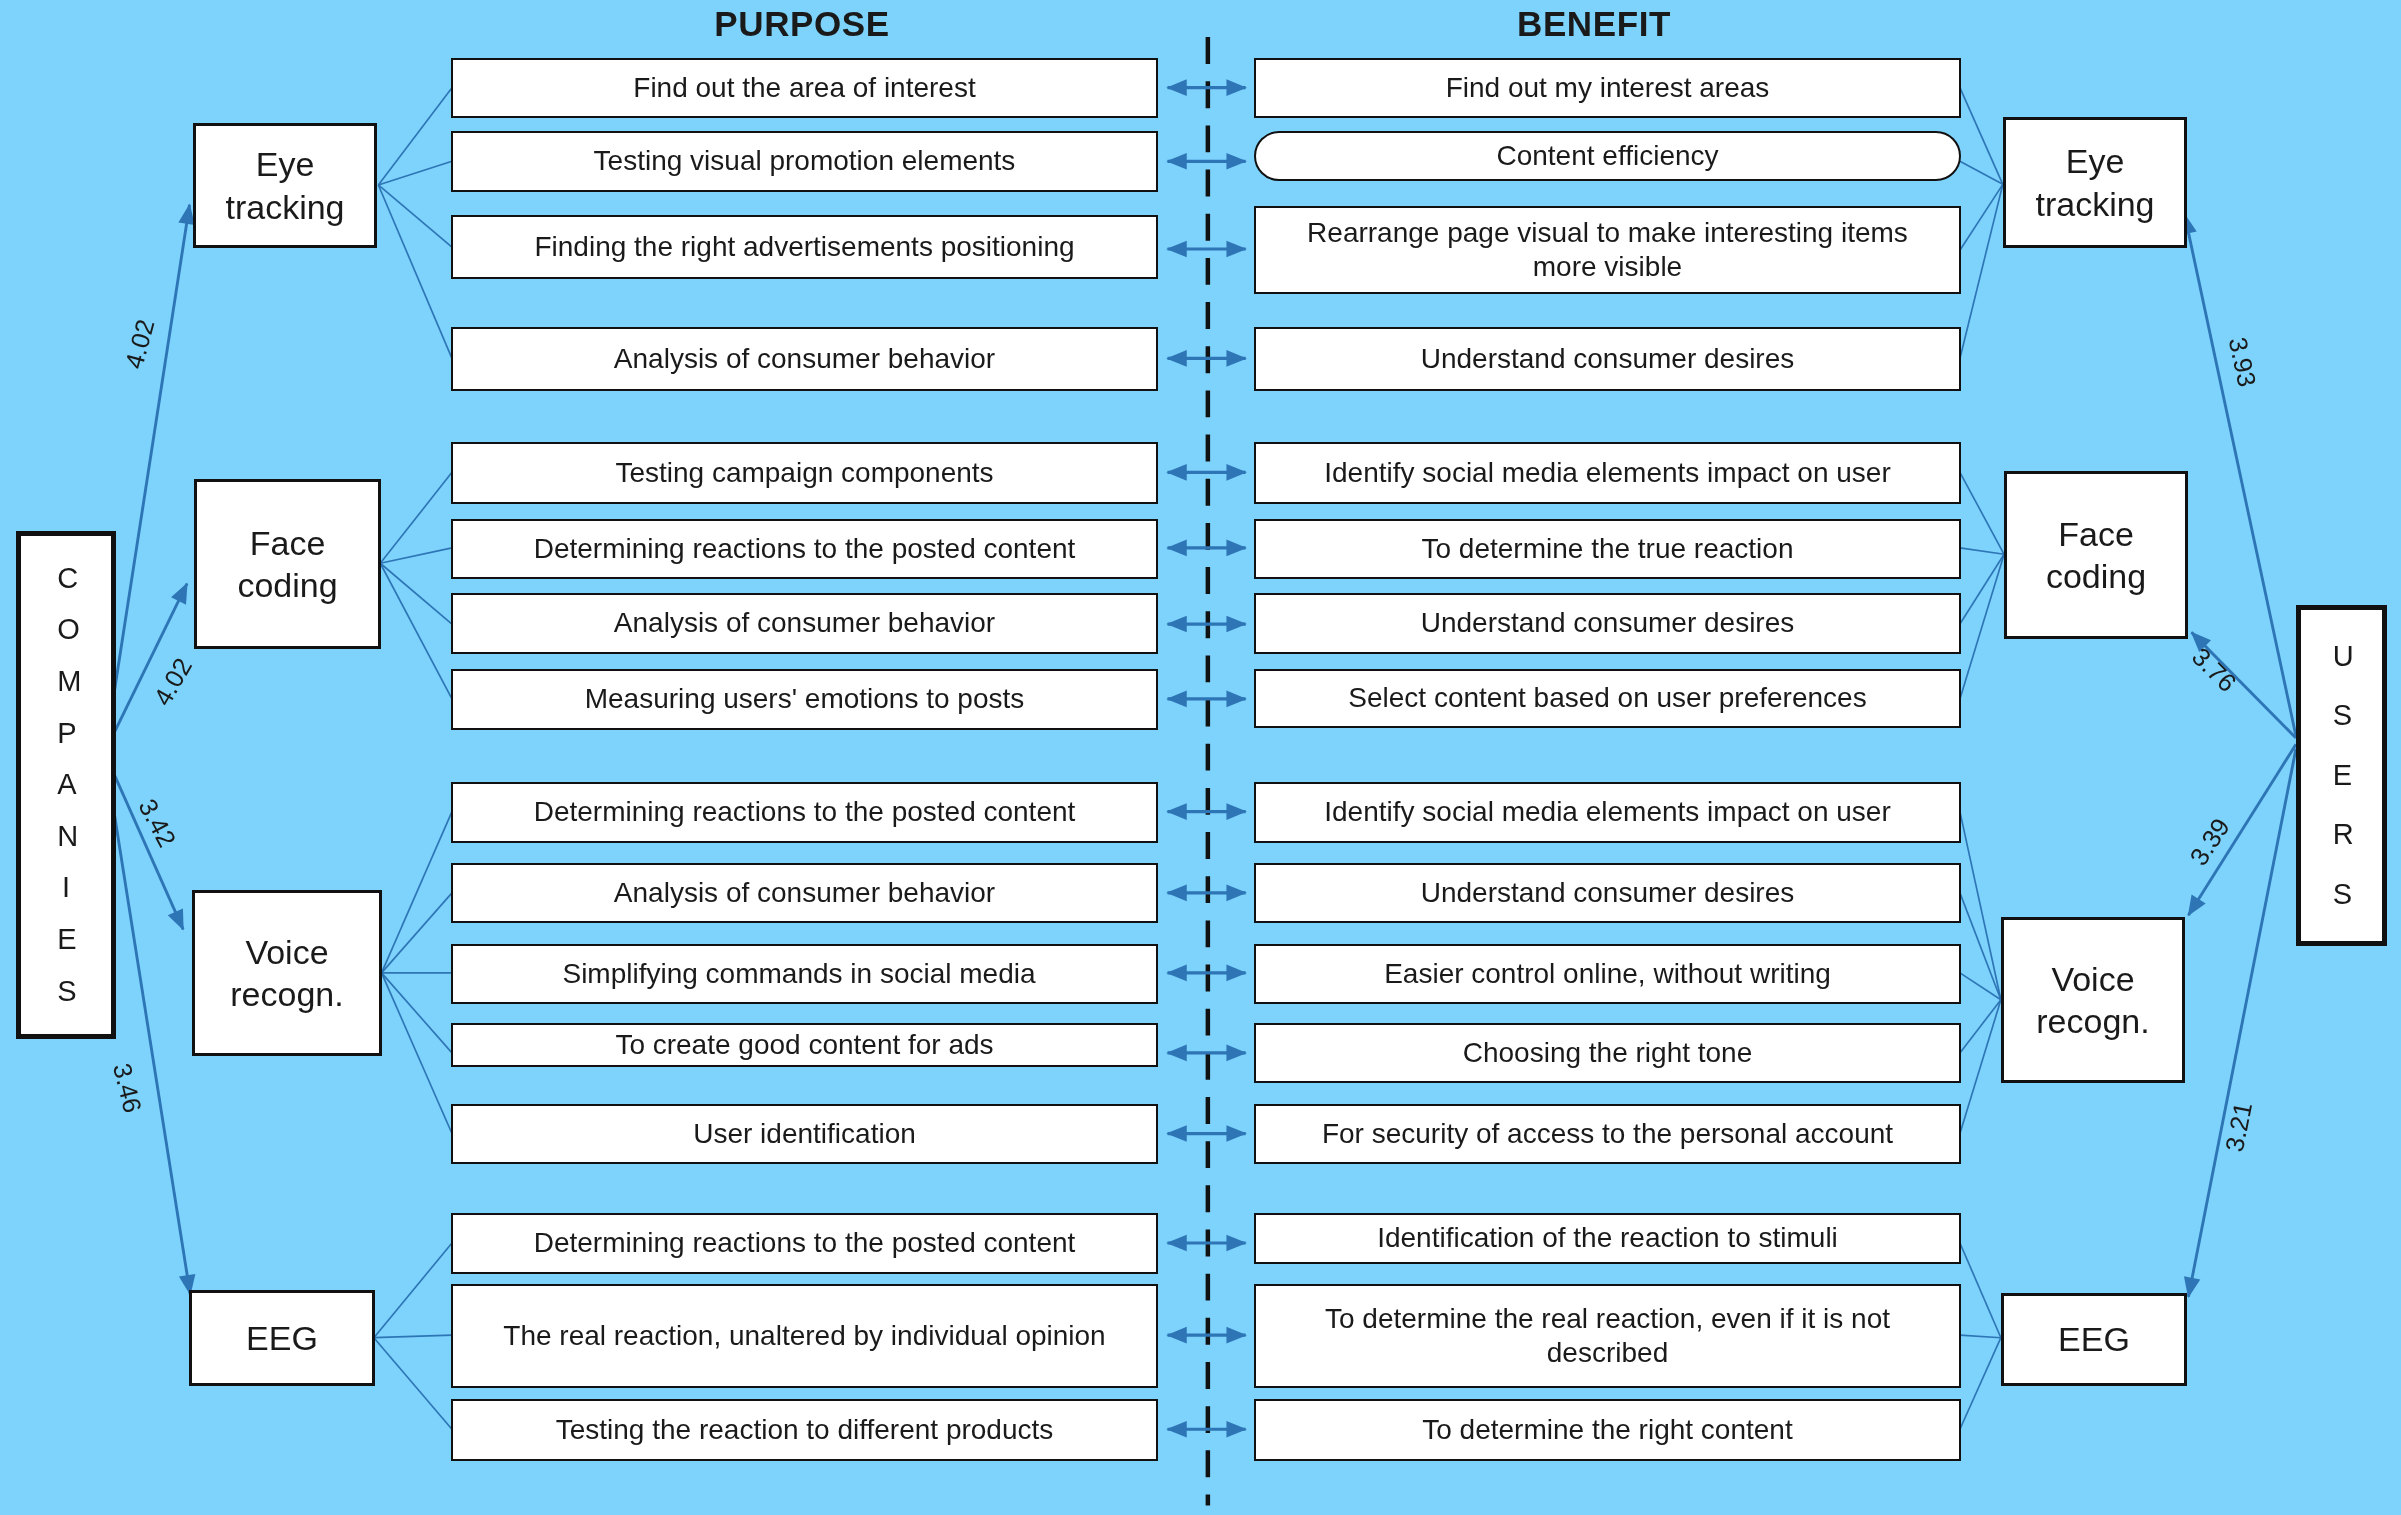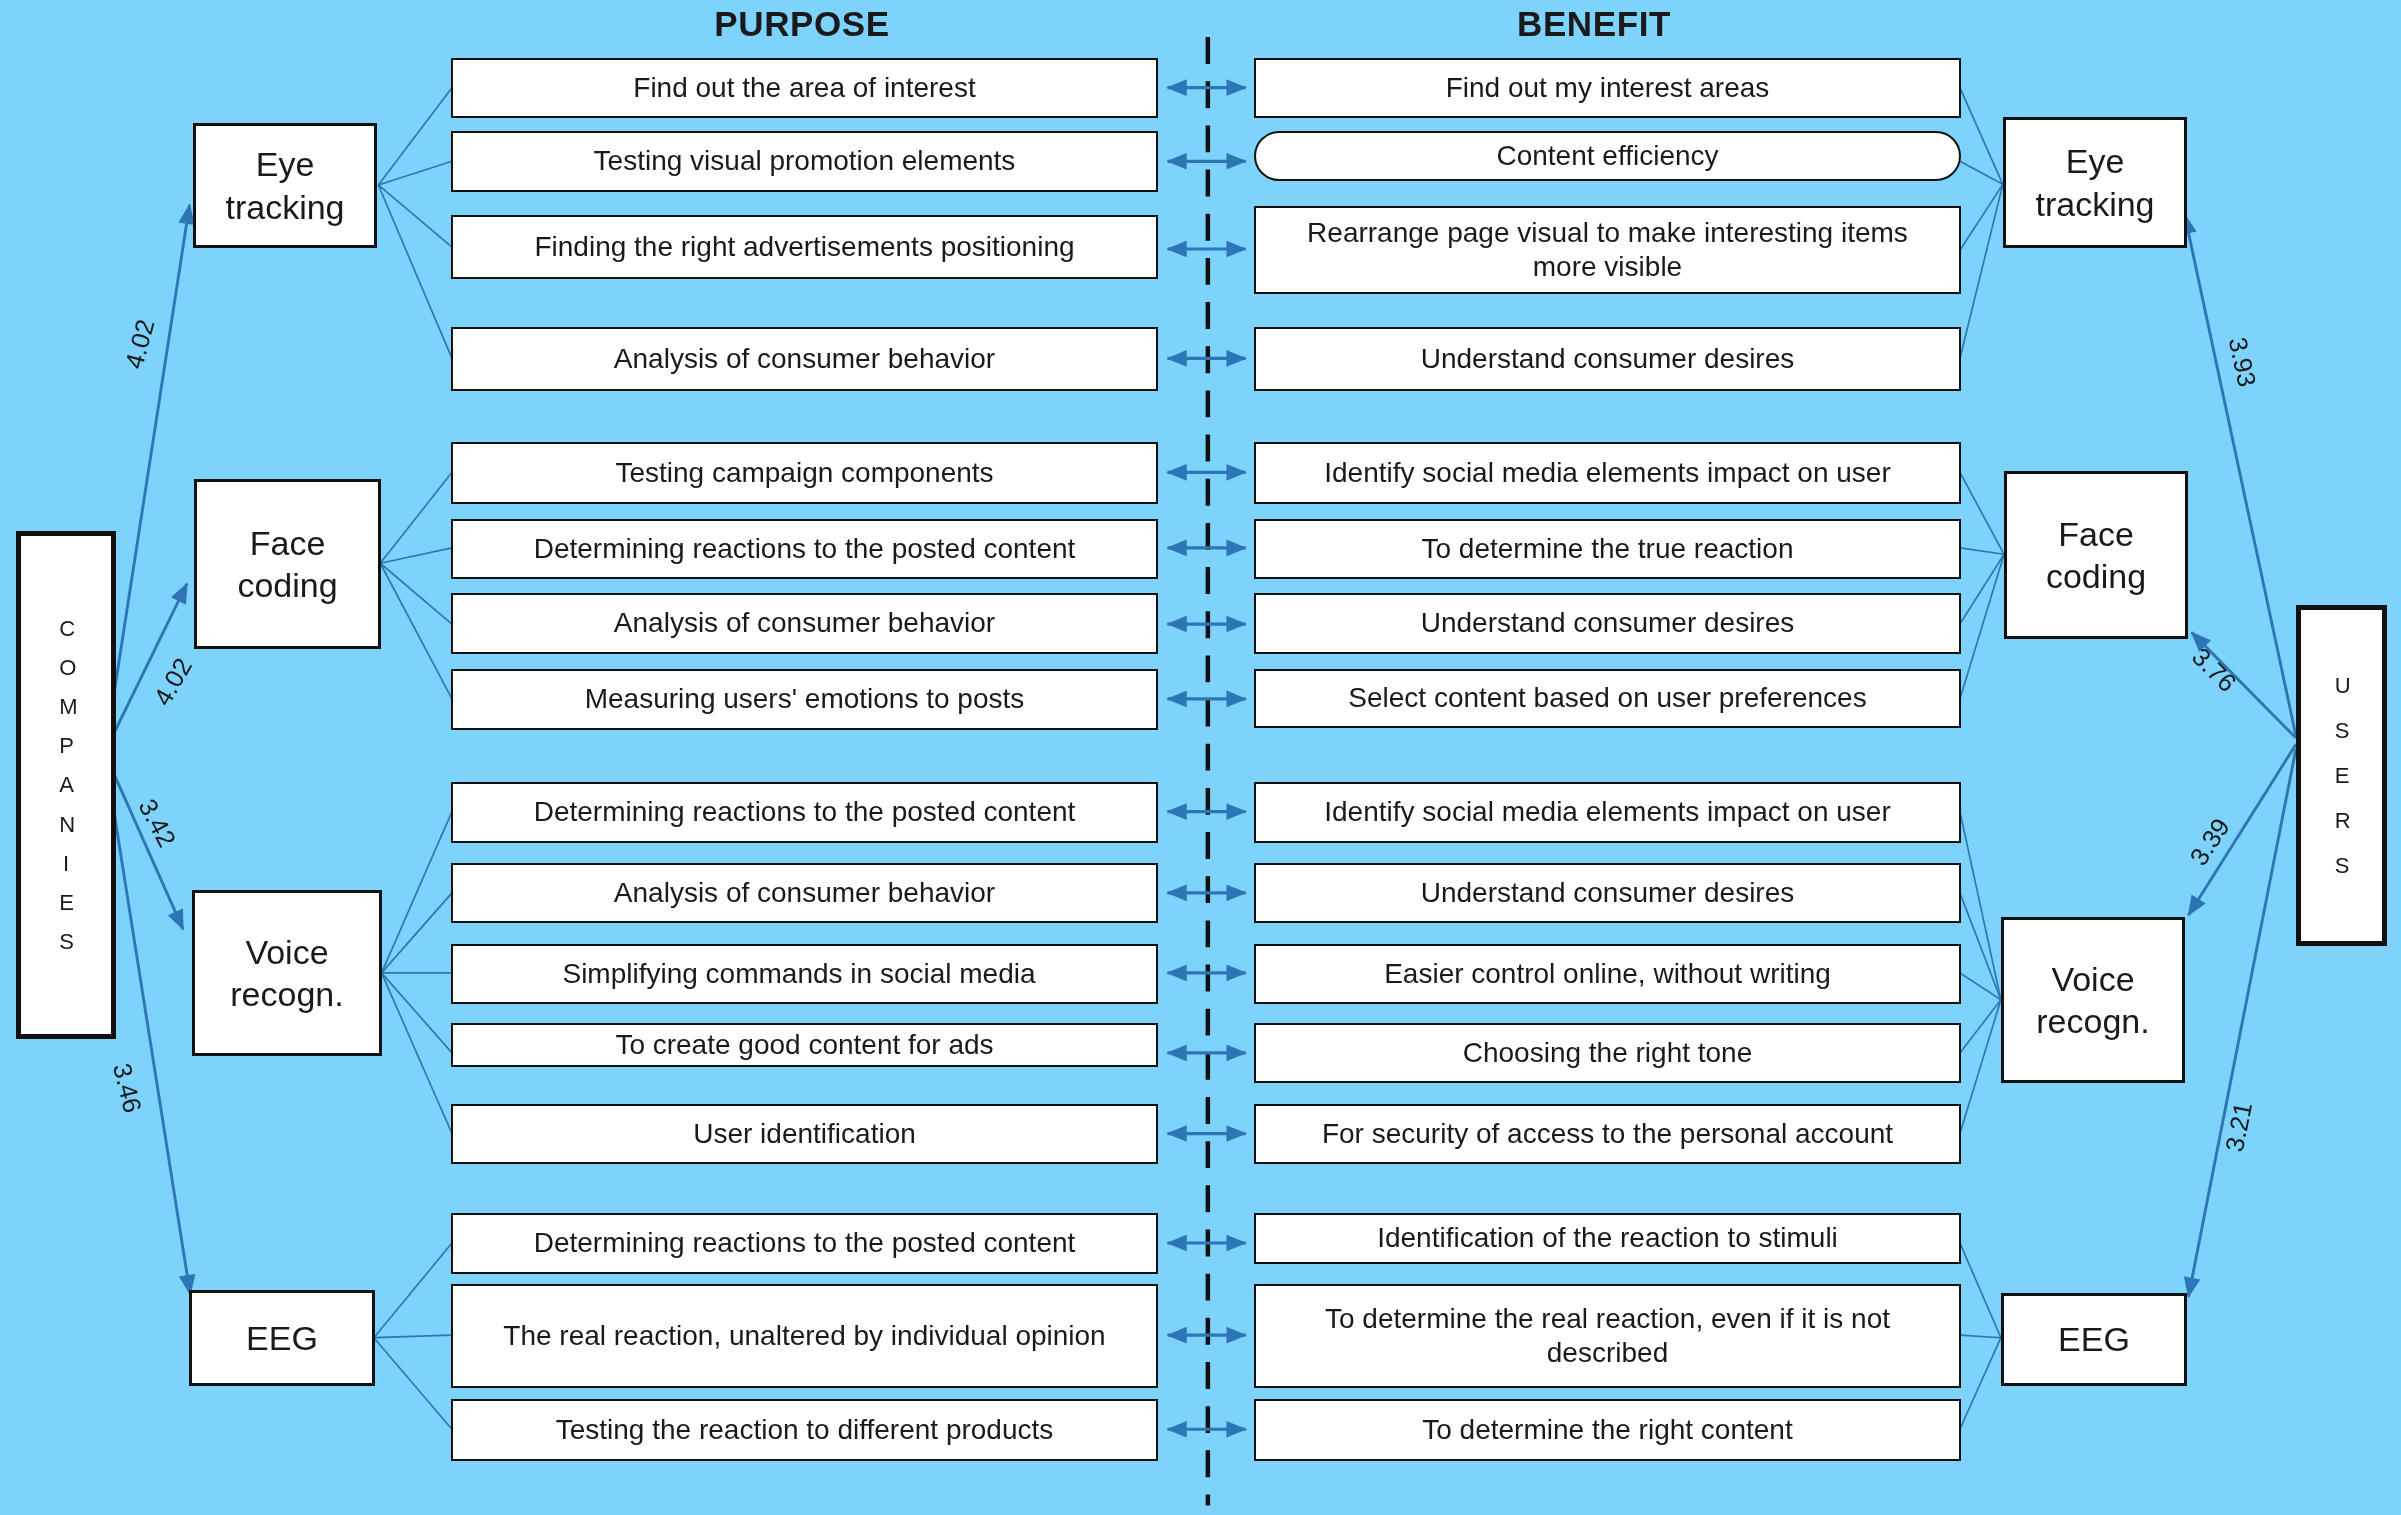--- a/index.html
+++ b/index.html
@@ -7,21 +7,21 @@
     position:relative;width:2401px;height:1515px;background:#7dd3fc;
     font-family:"Liberation Sans", sans-serif;color:#1a1a1a;overflow:hidden;
   }
   svg.wires{position:absolute;left:0;top:0;}
   .hdr{
     position:absolute;width:448px;top:3.8px;height:42px;
     font-size:35px;font-weight:700;text-align:center;letter-spacing:0.6px;
   }
   .entity{
     position:absolute;border:5.8px solid #111;background:#fff;
-    font-size:22px;text-align:center;word-break:break-all;
+    font-size:29px;text-align:center;word-break:break-all;
     display:flex;align-items:center;justify-content:center;
   }
   .entity .stack{width:1.1ch;line-height:1.78;word-break:break-all;}
   .entity.users .stack{line-height:2.05;}
   .tech{
     position:absolute;border:3.8px solid #111;background:#fff;
     display:flex;align-items:center;justify-content:center;text-align:center;
     font-size:34px;line-height:1.25;padding:0 18px;box-sizing:border-box;
   }
   .row{

